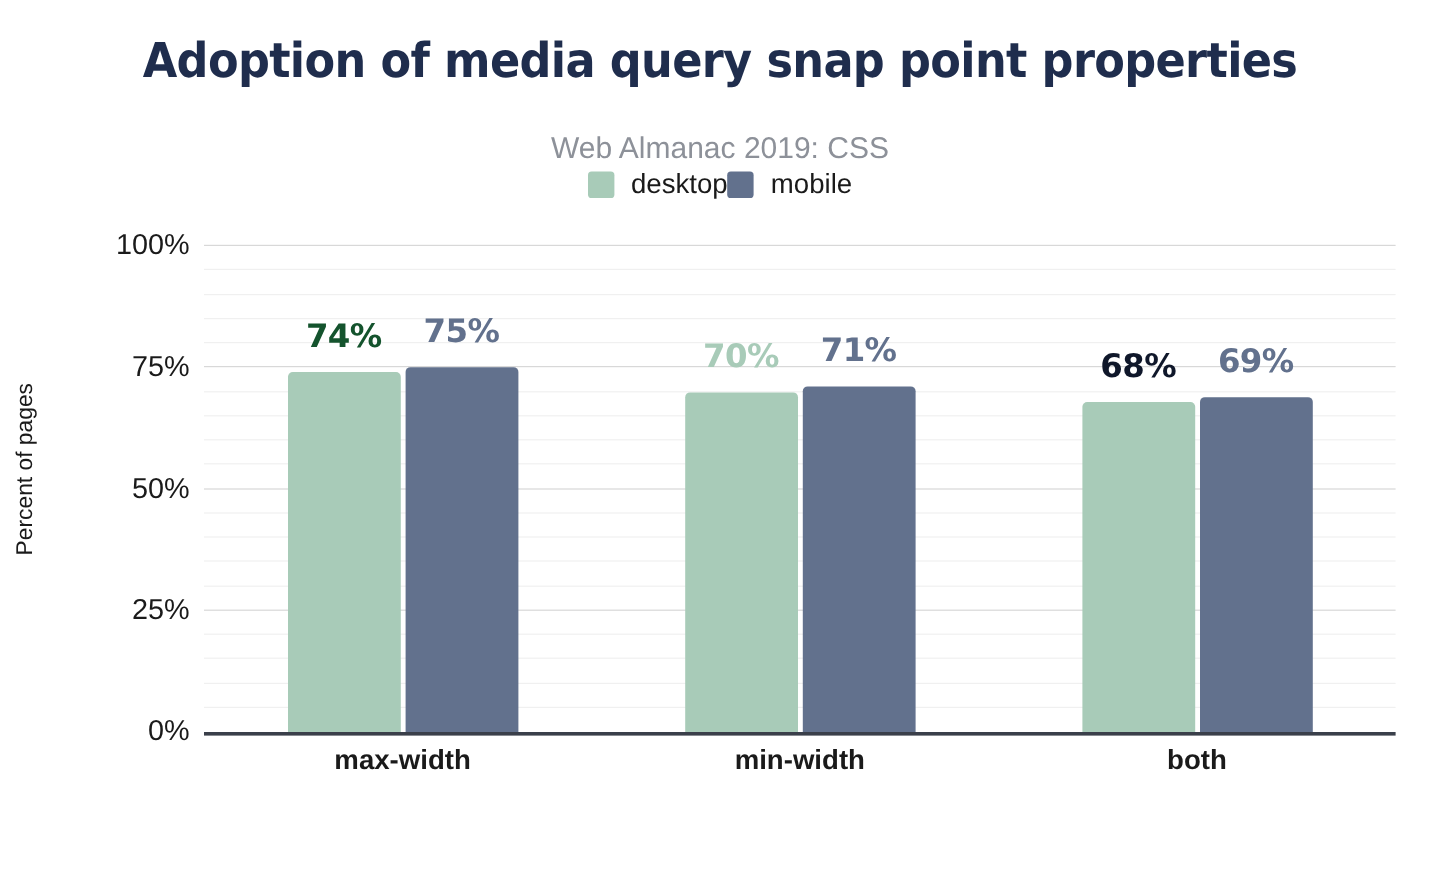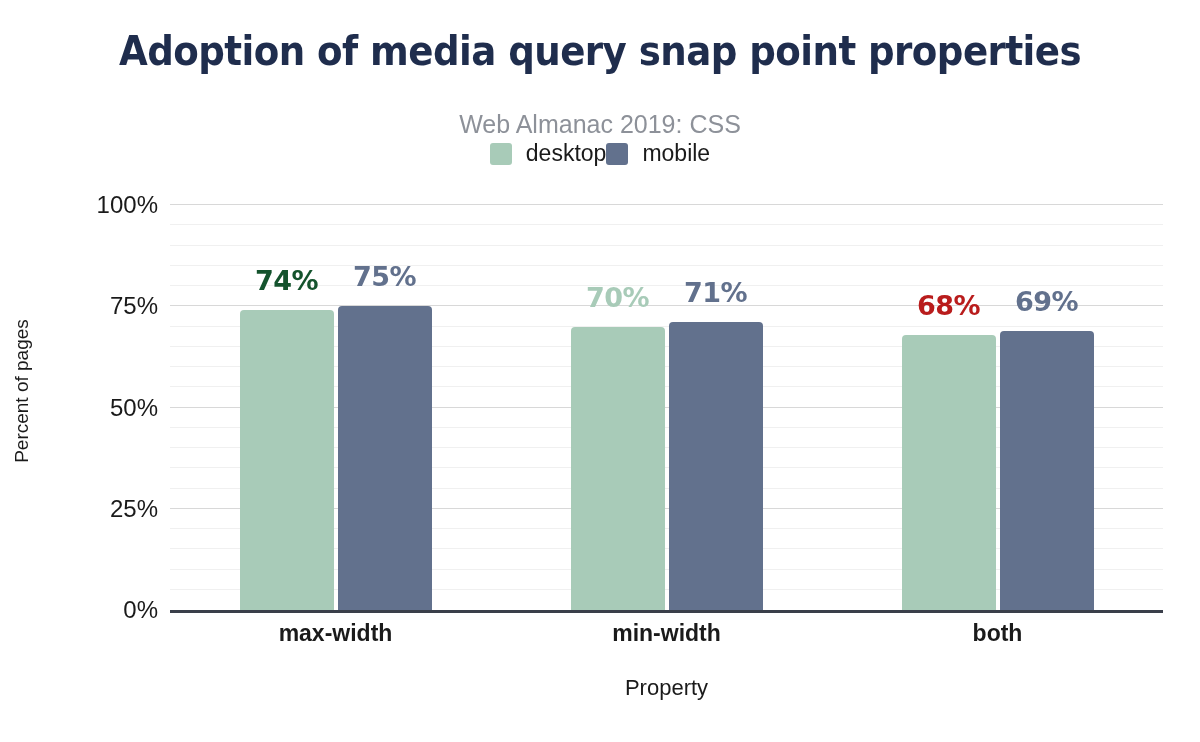--- a/index.html
+++ b/index.html
@@ -272,34 +272,33 @@
             <div class="bar-wrap">
               <div class="bar" style="height: 71%; background: rgb(98, 113, 141);"></div>
               <div class="bar-label" style="bottom: calc(71% + 14px); color: rgb(98, 113, 141);">71%</div>
             </div>
           </div>
         </div>
         <div class="group">
           <div class="bars">
             <div class="bar-wrap">
               <div class="bar" style="height: 68%; background: rgb(168, 203, 184);"></div>
-              <div class="bar-label" style="bottom: calc(68% + 14px); color: #b91c1c;">68%</div>
+              <div class="bar-label" style="bottom: calc(68% + 14px); color: #0f172a;">68%</div>
             </div>
             <div class="bar-wrap">
               <div class="bar" style="height: 69%; background: rgb(98, 113, 141);"></div>
               <div class="bar-label" style="bottom: calc(69% + 14px); color: rgb(98, 113, 141);">69%</div>
             </div>
           </div>
         </div>
       </div>
     <div class="axis-baseline"></div>
   </div>
 
   <div class="x-ticks">
       <div class="x-tick">max-width</div>
       <div class="x-tick">min-width</div>
       <div class="x-tick">both</div>
     </div>
 
-  <div class="x-axis-title">Property</div>
   <div class="y-axis-title">Percent of pages</div>
 
 </div>
 
 </body></html>

